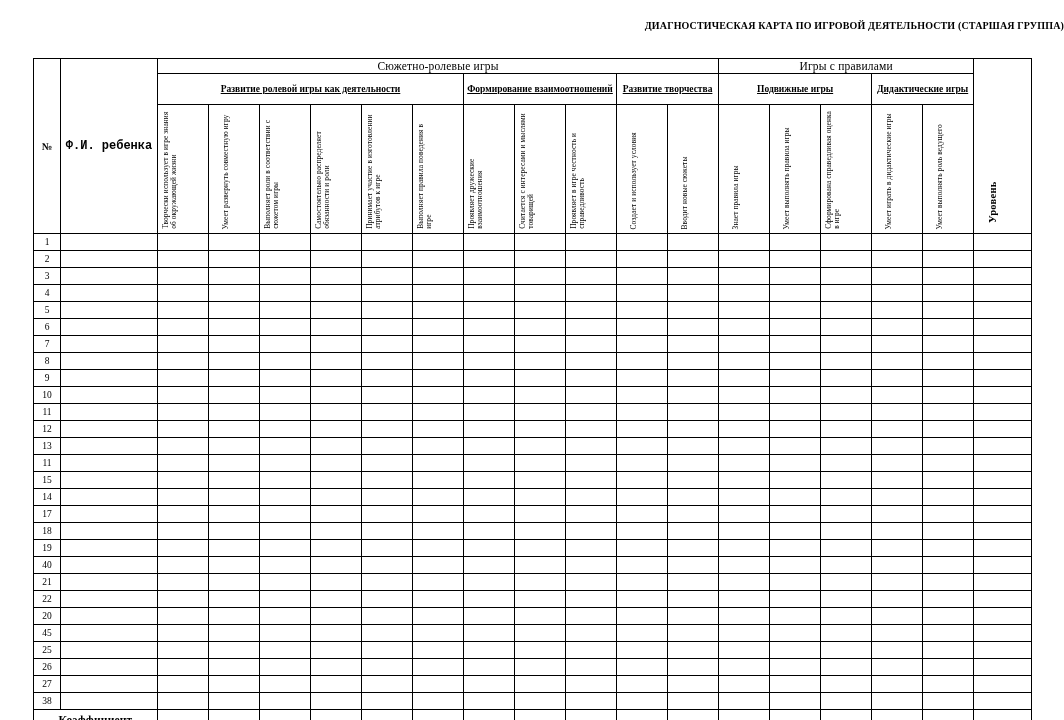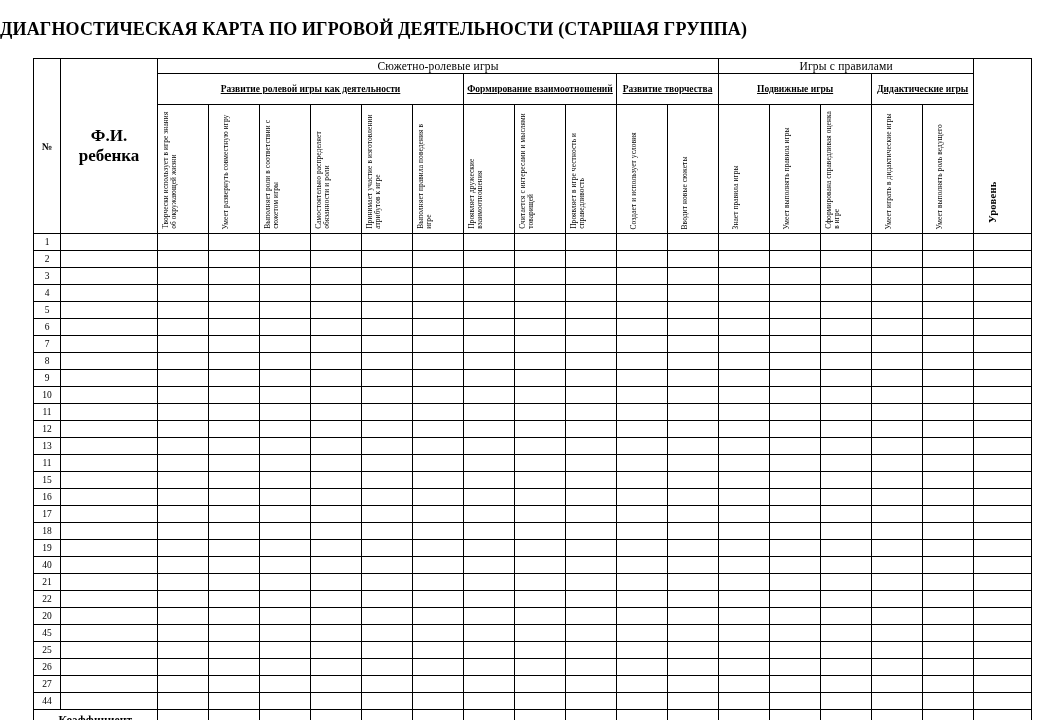--- a/index.html
+++ b/index.html
@@ -16,22 +16,22 @@
     overflow: hidden;
   }
   .page {
     position: relative;
     width: 1064px;
     height: 720px;
     box-sizing: border-box;
   }
   .doc-title {
     width: 100%;
-    text-align: left;
-    font-size: 18px;
+    text-align: right;
+    font-size: 10px;
     font-weight: bold;
     letter-spacing: 0.15px;
     padding-top: 20px;
     padding-bottom: 0;
     line-height: 1.1;
   }
   .table-wrap {
     position: absolute;
     left: 33px;
     top: 58px;
@@ -89,21 +89,21 @@
     letter-spacing: 0.1px;
     margin-left: -4px;
   }
   
   .hnum, .hname {
     vertical-align: bottom;
     padding-bottom: 4px;
     font-size: 10.5px;
     font-weight: bold !important;
   }
-  .hname { font-size: 17px; }
+  .hname { font-size: 12px; font-family: Liberation Mono, monospace; }
   .hlevel {
     position: relative;
     overflow: hidden;
   }
   .hlevel .rot {
     position: absolute;
     left: 50%;
     bottom: 10px;
     transform-origin: left bottom;
     transform: rotate(-90deg);
@@ -537,21 +537,21 @@
             <td class="scorecell"></td>
             <td class="scorecell"></td>
             <td class="scorecell"></td>
             <td class="scorecell"></td>
             <td class="scorecell"></td>
             <td class="scorecell"></td>
             <td class="scorecell"></td>
             <td class="levelcell"></td>
           </tr>
           <tr class="datarow">
-            <td class="rownum">16</td>
+            <td class="rownum">14</td>
             <td class="namecell"></td>
             <td class="scorecell"></td>
             <td class="scorecell"></td>
             <td class="scorecell"></td>
             <td class="scorecell"></td>
             <td class="scorecell"></td>
             <td class="scorecell"></td>
             <td class="scorecell"></td>
             <td class="scorecell"></td>
             <td class="scorecell"></td>
@@ -789,21 +789,21 @@
             <td class="scorecell"></td>
             <td class="scorecell"></td>
             <td class="scorecell"></td>
             <td class="scorecell"></td>
             <td class="scorecell"></td>
             <td class="scorecell"></td>
             <td class="scorecell"></td>
             <td class="levelcell"></td>
           </tr>
           <tr class="datarow">
-            <td class="rownum">44</td>
+            <td class="rownum">38</td>
             <td class="namecell"></td>
             <td class="scorecell"></td>
             <td class="scorecell"></td>
             <td class="scorecell"></td>
             <td class="scorecell"></td>
             <td class="scorecell"></td>
             <td class="scorecell"></td>
             <td class="scorecell"></td>
             <td class="scorecell"></td>
             <td class="scorecell"></td>

